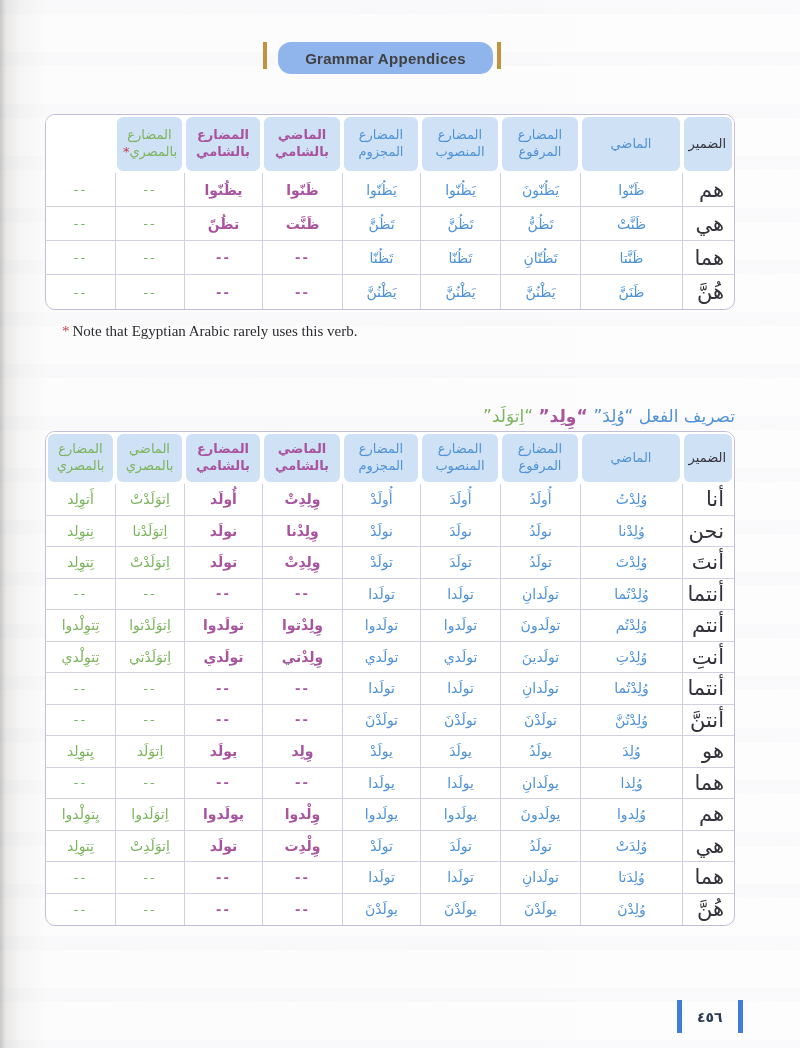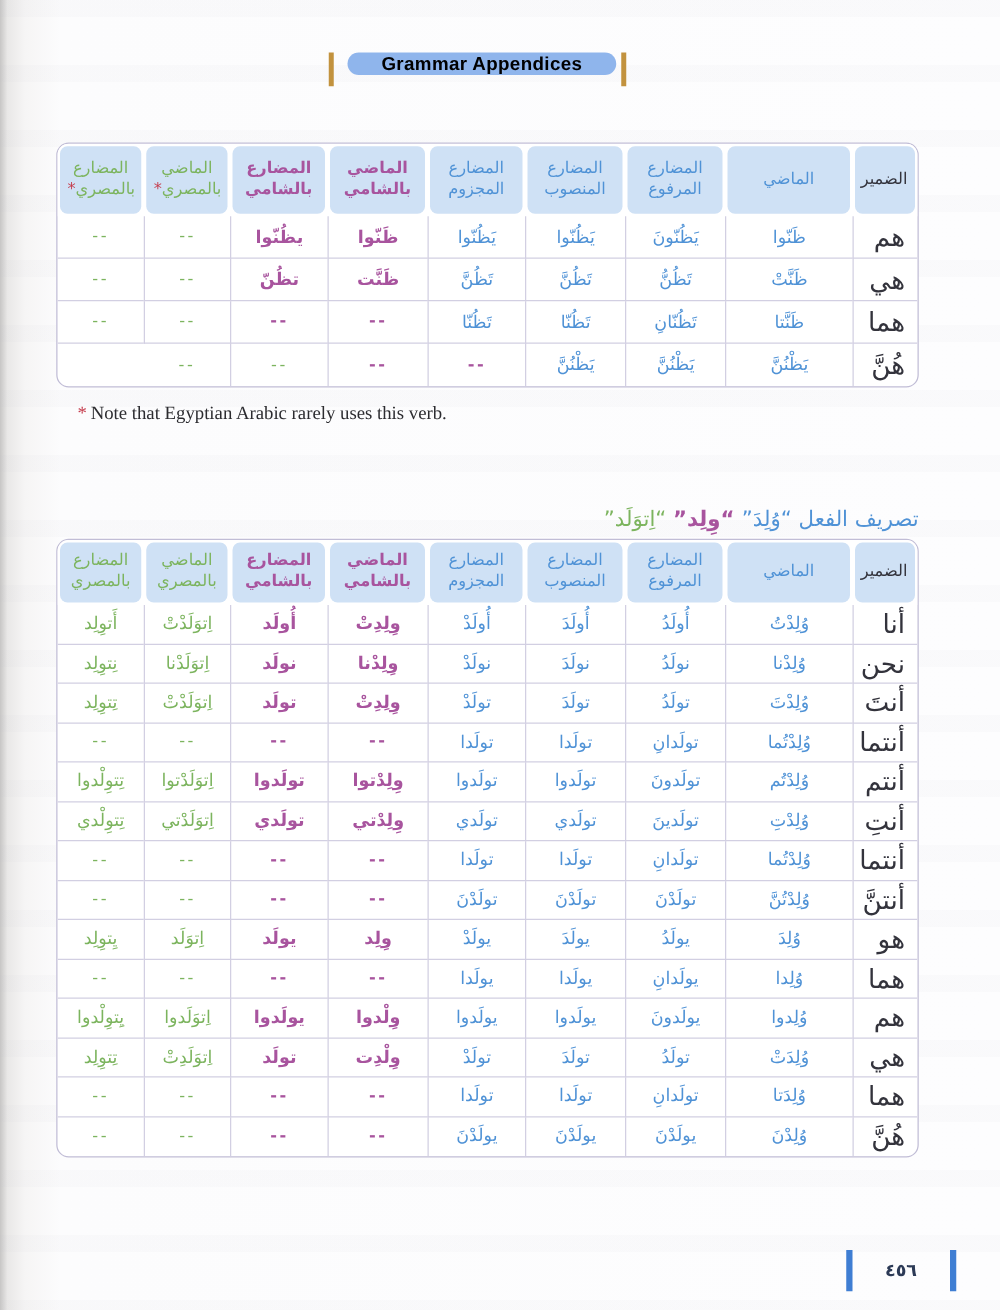--- a/index.html
+++ b/index.html
@@ -12,24 +12,24 @@
   body{
     position:relative;overflow:hidden;
     font-family:"DejaVu Sans",sans-serif;
     background:
       repeating-linear-gradient(180deg, rgba(185,185,198,.05) 0 14px, rgba(255,255,255,0) 14px 52px),
       linear-gradient(90deg,#c7c6c5 0px,#e9e8e7 6px,#f6f5f5 20px,#fcfcfd 48px,#fdfdfe 100%);
   }
   
   .hdr-bar{position:absolute;top:42px;width:4px;height:27px;background:var(--goldbar);}
   .hdr-pill{
-    position:absolute;left:278px;top:42px;width:215px;height:18px;
+    position:absolute;left:278px;top:42px;width:215px;height:32px;
     background:var(--pill);border-radius:13px;
     display:flex;align-items:center;justify-content:center;
-    color:#000000;font-family:"Liberation Sans",sans-serif;font-weight:bold;
+    color:#404040;font-family:"Liberation Sans",sans-serif;font-weight:bold;
     font-size:15px;letter-spacing:.3px;
   }
   
   .tblwrap{position:absolute;left:45px;width:690px;border:1px solid var(--tblborder);
     border-radius:10px;background:#fff;overflow:hidden;direction:rtl;}
   #table1{top:114px;}
   #table2{top:431px;}
   .thead{display:grid;grid-template-columns:52px 102px 80px 80px 78px 80px 78px 69px 69px;background:#fff;}
   #table1 .thead{height:58px;}
   #table2 .thead{height:52px;}
@@ -56,21 +56,21 @@
   
   .footnote{position:absolute;left:62px;top:323px;
     font-family:Liberation Serif, serif;font-size:15px;color:#2c2c30;}
   .footnote .star{color:var(--red);margin-right:3px;}
   
   .sect{position:absolute;right:65px;top:360px;direction:rtl;text-align:right;
     font-size:17px;line-height:32px;margin-top:40px;}
   .sect .row2{font-size:16.5px;}
   .sect .sep{color:#333;padding:0 6px;}
   
-  .pagenum{position:absolute;left:677px;top:1000px;display:flex;align-items:center;gap:26px;height:33px;}
+  .pagenum{position:absolute;left:677px;top:1000px;display:flex;align-items:center;gap:15px;height:33px;}
   .pg-bar{width:5px;height:33px;background:var(--pagebar);}
   .pg-digits{font-size:14px;font-weight:bold;color:#2c3a56;}
 </style>
 </head>
 <body>
 
 <div class="hdr-bar" style="left:263px"></div>
 <div class="hdr-pill">
   <span>Grammar Appendices</span>
 </div>
@@ -91,23 +91,20 @@
         <span>المضارع المنصوب</span>
       </div>
       <div class="hcell c-blue">
         <span>المضارع المجزوم</span>
       </div>
       <div class="hcell c-purple">
         <span>الماضي بالشامي</span>
       </div>
       <div class="hcell c-purple">
         <span>المضارع بالشامي</span>
-      </div>
-      <div class="hcell c-green">
-        <span>الماضي بالمصري<span class="star">*</span></span>
       </div>
       <div class="hcell c-green">
         <span>المضارع بالمصري<span class="star">*</span></span>
       </div>
     </div>
   <div class="tbody">
       <div class="cell c-dark pron">هم</div>
       <div class="cell c-blue">ظَنّوا</div>
       <div class="cell c-blue">يَظُنّونَ</div>
       <div class="cell c-blue">يَظُنّوا</div>
@@ -128,20 +125,21 @@
       <div class="cell c-dark pron">هما</div>
       <div class="cell c-blue">ظَنَّتا</div>
       <div class="cell c-blue">تَظُنّانِ</div>
       <div class="cell c-blue">تَظُنّا</div>
       <div class="cell c-blue">تَظُنّا</div>
       <div class="cell c-purple dash">--</div>
       <div class="cell c-purple dash">--</div>
       <div class="cell c-green dash">--</div>
       <div class="cell c-green lastcol dash">--</div>
       <div class="cell c-dark pron lastrow">هُنَّ</div>
+      <div class="cell c-blue lastrow">ظَنَنَّ</div>
       <div class="cell c-blue lastrow">يَظْنُنَّ</div>
       <div class="cell c-blue lastrow">يَظْنُنَّ</div>
       <div class="cell c-blue lastrow">يَظْنُنَّ</div>
       <div class="cell c-purple lastrow dash">--</div>
       <div class="cell c-purple lastrow dash">--</div>
       <div class="cell c-green lastrow dash">--</div>
       <div class="cell c-green lastcol lastrow dash">--</div>
     </div>
 </div>
 

